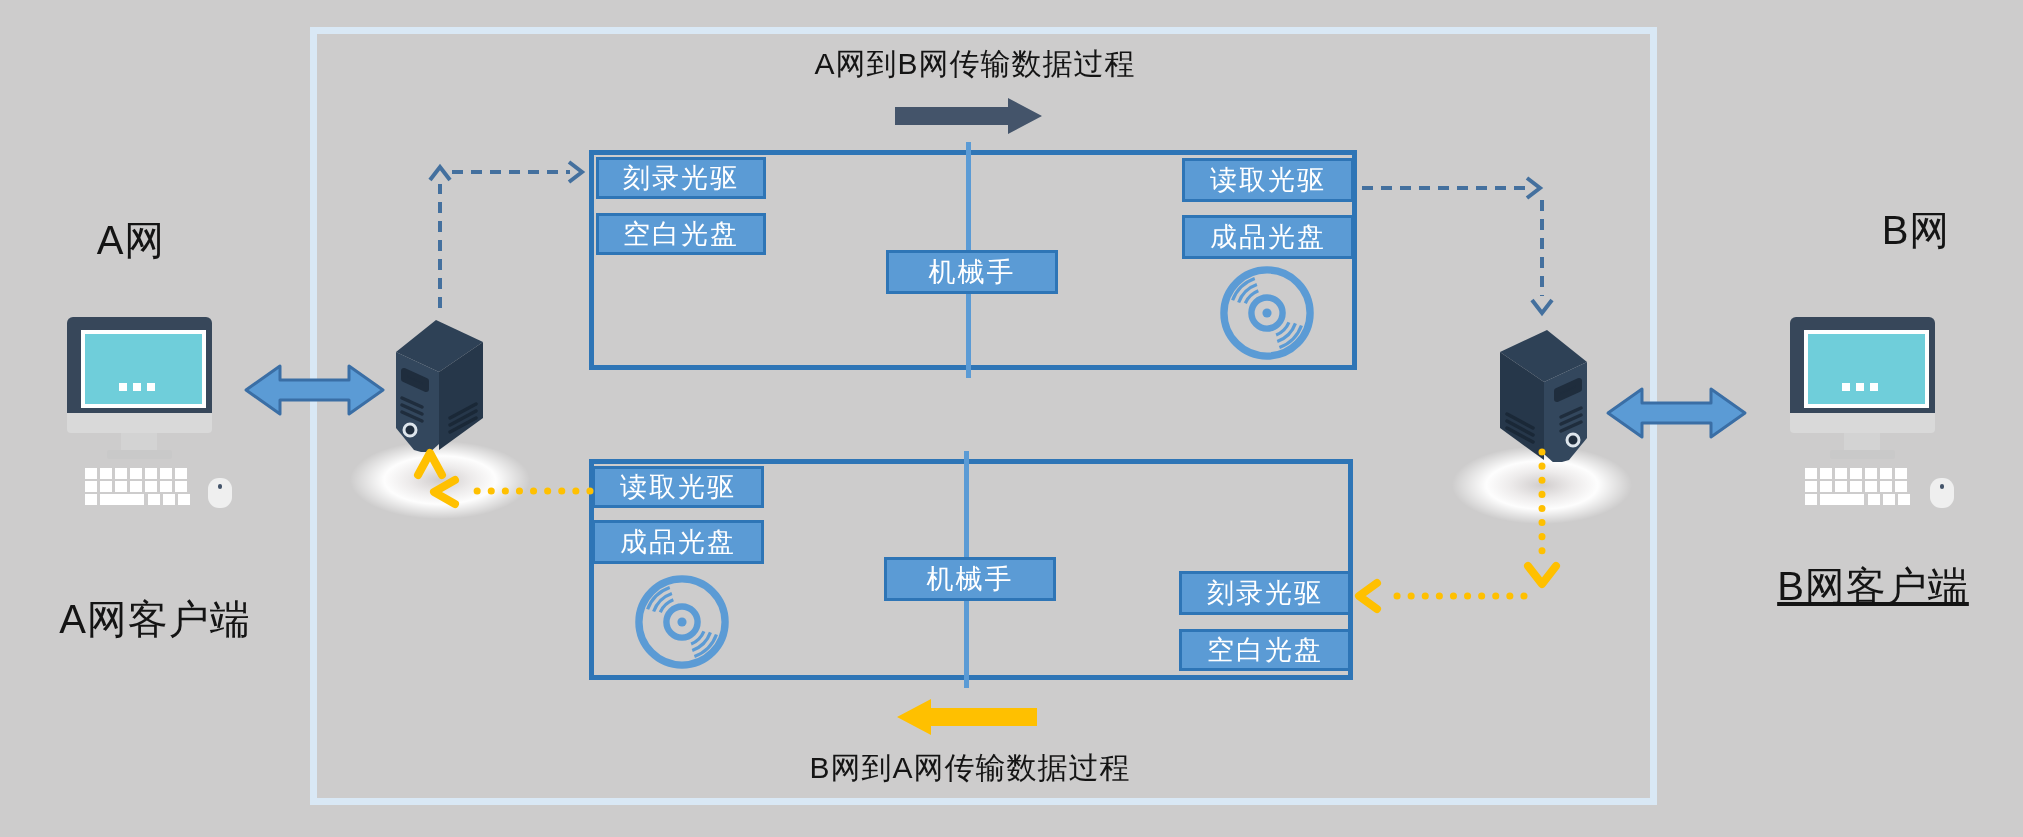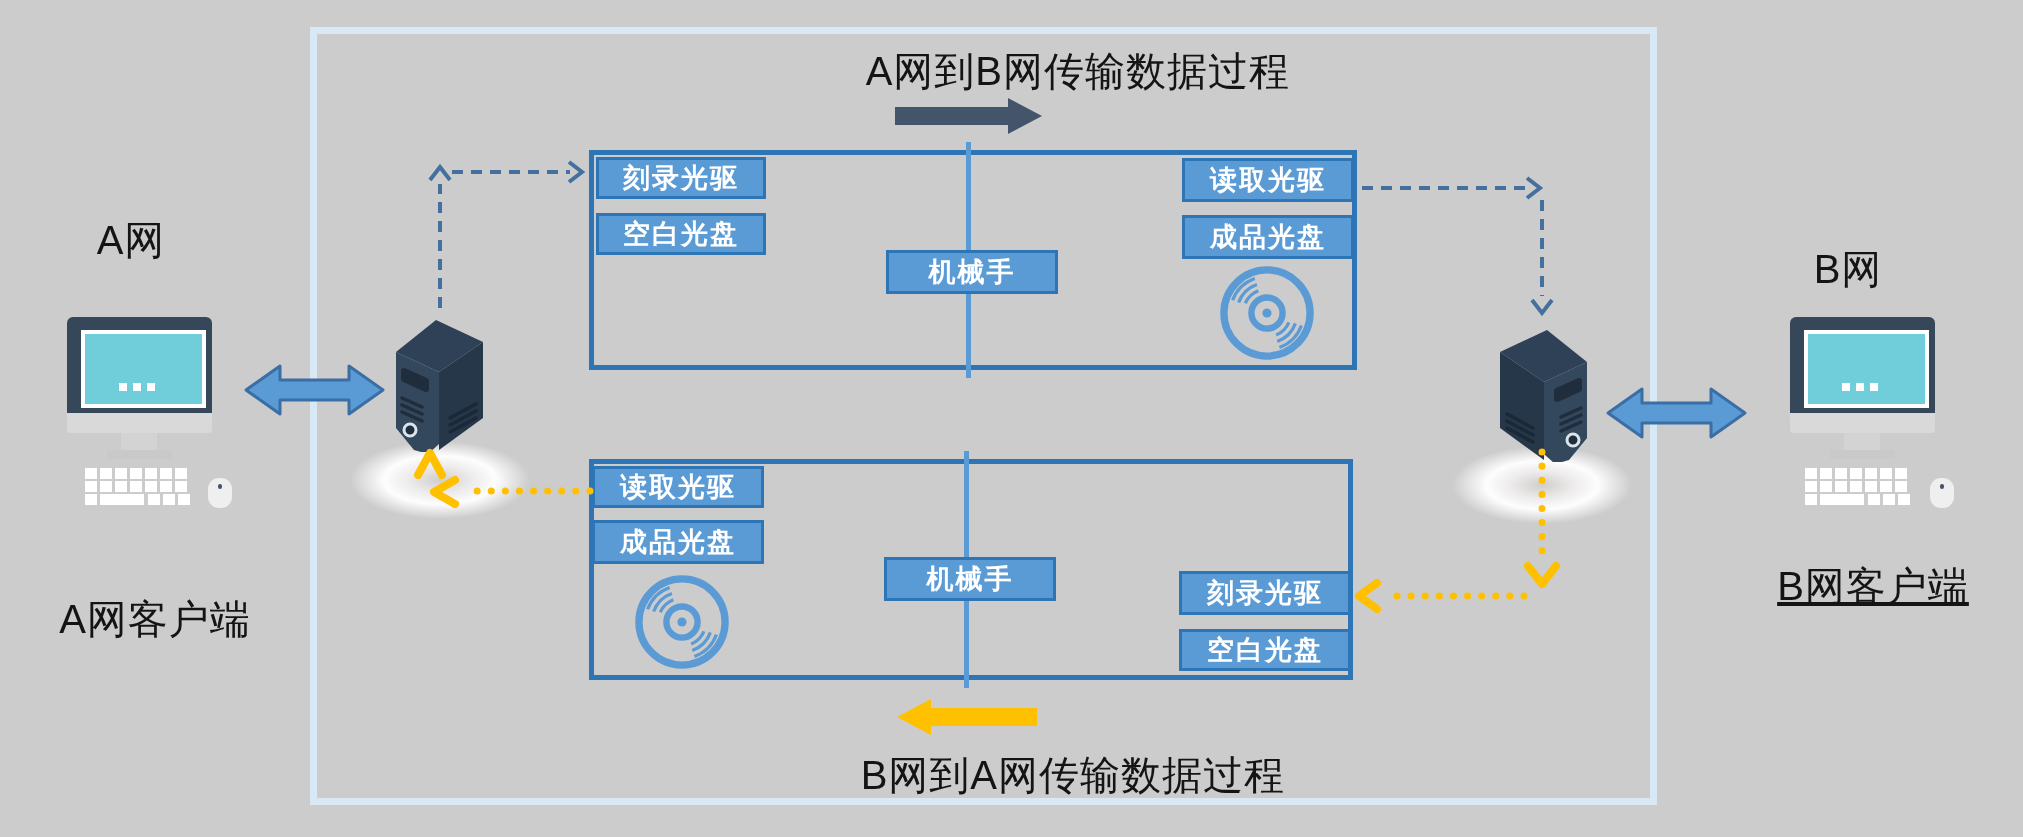--- a/index.html
+++ b/index.html
@@ -14,22 +14,22 @@
   #canvas{position:relative;width:2023px;height:837px;background:var(--background);overflow:hidden;}
   .abs{position:absolute;}
   
   .outer-frame{left:310px;top:27px;width:1333px;height:764px;border:7px solid var(--frame);}
   
   .pbox{border:5px solid var(--box_border);}
   .pbox-top{left:589px;top:150px;width:758px;height:210px;}
   .pbox-bottom{left:589px;top:459px;width:754px;height:211px;}
   .divider{width:5px;background:var(--divider);}
   .plabel{background:var(--label_fill);border:3px solid var(--box_border);color:#fff;
-    font-size:27px;letter-spacing:2px;display:flex;align-items:center;justify-content:center;box-sizing:border-box;font-weight:bold;}
-  .title{color:var(--text);font-size:40px;text-align:right;letter-spacing:1px;}
+    font-size:27px;letter-spacing:2px;display:flex;align-items:center;justify-content:center;box-sizing:border-box;}
+  .title{color:var(--text);font-size:30px;text-align:center;letter-spacing:1px;}
   .side-label{color:var(--text);font-size:40px;text-align:center;letter-spacing:1px;}
   
   .monitor-frame{width:145px;height:96px;background:var(--monitor_frame);border-radius:6px 6px 0 0;}
   .monitor-screen{left:14px;top:13px;width:117px;height:70px;background:var(--screen);border:4px solid #fff;}
   .screen-dots{left:52px;top:66px;display:flex;gap:6px;}
   .screen-dots span{width:8px;height:8px;background:#fff;display:block;}
   .monitor-chin{left:0;top:96px;width:145px;height:20px;background:var(--gray_light);border-radius:0 0 4px 4px;}
   .monitor-neck{left:54px;top:116px;width:36px;height:18px;background:#D3D3D3;}
   .monitor-base{left:40px;top:133px;width:65px;height:9px;background:#C9C9C9;border-radius:3px;}
   .mouse{width:24px;height:30px;background:#EFEFEF;border-radius:11px;}
@@ -129,21 +129,21 @@
           <rect x="78" y="26" width="12" height="11"></rect>
           <rect x="93" y="26" width="12" height="11"></rect>
       </g>
     </svg>
     <div class="abs mouse" style="left:141px;top:161px;">
         <i></i>
       </div>
   </div>
   <div class="abs side-label" style="left:15px;top:592px;width:280px;">A网客户端</div>
 
-  <div class="abs side-label" style="left:1768px;top:203px;width:160px;margin-top:39px;">B网</div>
+  <div class="abs side-label" style="left:1836px;top:203px;width:160px;">B网</div>
   <div class="abs" style="left:1790px;top:317px;width:240px;height:200px;">
     <div class="abs monitor-frame">
       <div class="abs monitor-screen"></div>
       <div class="abs screen-dots">
           <span></span>
           <span></span>
           <span></span>
         </div>
     </div>
     <div class="abs monitor-chin"></div>

